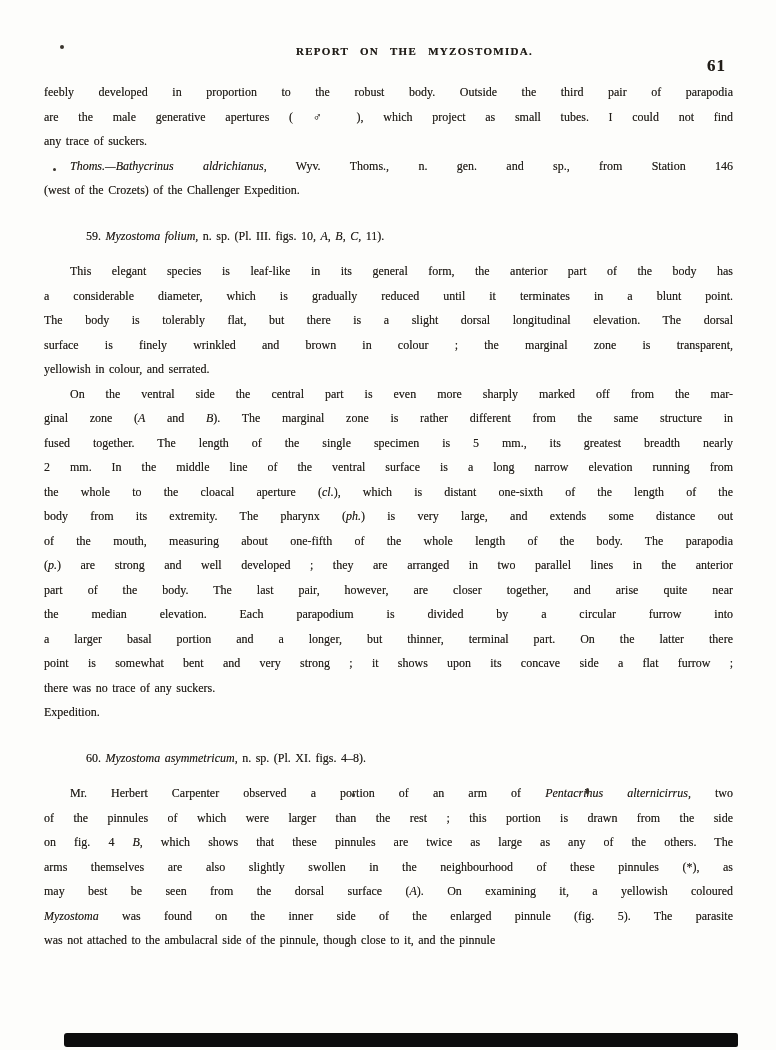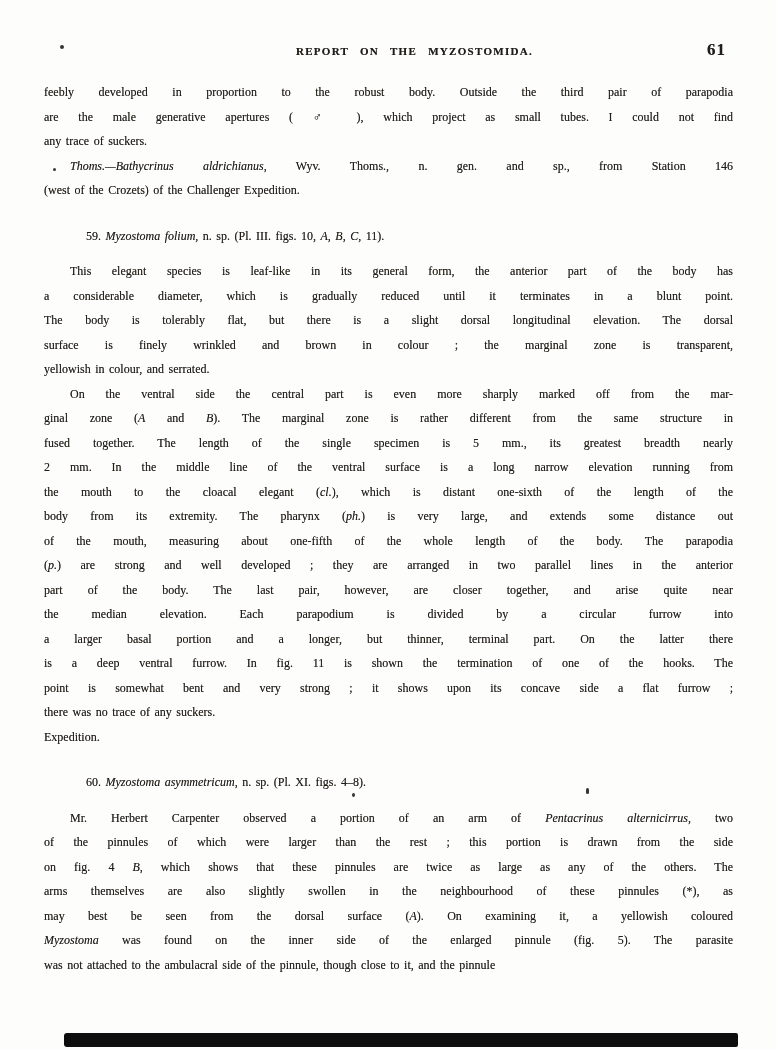--- a/index.html
+++ b/index.html
@@ -18,21 +18,21 @@
     position:absolute; top:41px; left:48px; width:689px;
     text-align:center;
   }
   .runhead {
     display:inline-block; transform:translateX(22px);
     font-size:11px; font-weight:bold;
     letter-spacing:1.3px; word-spacing:7px;
     text-shadow:0 0 0.5px rgba(33,29,24,.65);
   }
   .pagenum {
-    position:absolute; top:40px; right:50px;
+    position:absolute; top:56px; right:50px;
     font-size:17px; letter-spacing:1px; font-weight:bold;
     text-shadow:0 0 0.5px rgba(33,29,24,.6);
   }
   .page-body {
     position:absolute; top:80px; left:44px; width:689px;
     font-size:12px; line-height:24.5px; word-spacing:1.5px;
     text-shadow:0 0 0.5px rgba(33,29,24,.55);
   }
   .block { margin:0; }
   .block .line { text-align:justify; text-align-last:justify; }
@@ -79,28 +79,27 @@
         <div class="line"><span>a considerable diameter, which is gradually reduced until it terminates in a blunt point.</span></div>
         <div class="line"><span>The body is tolerably flat, but there is a slight dorsal longitudinal elevation.  The dorsal</span></div>
         <div class="line"><span>surface is finely wrinkled and brown in colour ;  the marginal zone is transparent,</span></div>
         <div class="line last"><span>yellowish in colour, and serrated.</span></div>
       </div>
       <div class="block paragraph indent">
         <div class="line first"><span>On the ventral side the central part is even more sharply marked off from the mar-</span></div>
         <div class="line"><span>ginal zone (</span><i>A</i><span> and </span><i>B</i><span>).  The marginal zone is rather different from the same structure in</span></div>
         <div class="line"><span>fused together.  The length of the single specimen is 5 mm., its greatest breadth nearly</span></div>
         <div class="line"><span>2 mm.  In the middle line of the ventral surface is a long narrow elevation running from</span></div>
-        <div class="line"><span>the mouth to the cloacal elegant (</span><i>cl.</i><span>), which is distant one-sixth of the length of the</span></div>
+        <div class="line"><span>the whole to the cloacal aperture (</span><i>cl.</i><span>), which is distant one-sixth of the length of the</span></div>
         <div class="line"><span>body from its extremity.  The pharynx (</span><i>ph.</i><span>) is very large, and extends some distance out</span></div>
         <div class="line"><span>of the mouth, measuring about one-fifth of the whole length of the body.  The parapodia</span></div>
         <div class="line"><span>(</span><i>p.</i><span>) are strong and well developed ; they are arranged in two parallel lines in the anterior</span></div>
         <div class="line"><span>part of the body.  The last pair, however, are closer together, and arise quite near</span></div>
         <div class="line"><span>the median elevation.  Each parapodium is divided by a circular furrow into</span></div>
         <div class="line"><span>a larger basal portion and a longer, but thinner, terminal part.  On the latter there</span></div>
-        <div class="line"><span>is a deep ventral furrow.  In fig. 11 is shown the termination of one of the hooks.  The</span></div>
         <div class="line"><span>point is somewhat bent and very strong ; it shows upon its concave side a flat furrow ;</span></div>
         <div class="line last"><span>there was no trace of any suckers.</span></div>
       </div>
       <div class="block paragraph indent">
         <div class="line last"><span>Expedition.</span></div>
       </div>
       <div class="block heading">
         <div class="line first last"><span>60.  </span><i>Myzostoma asymmetricum</i><span>, n. sp. (Pl. XI. figs. 4–8).</span></div>
       </div>
       <div class="block paragraph indent">

